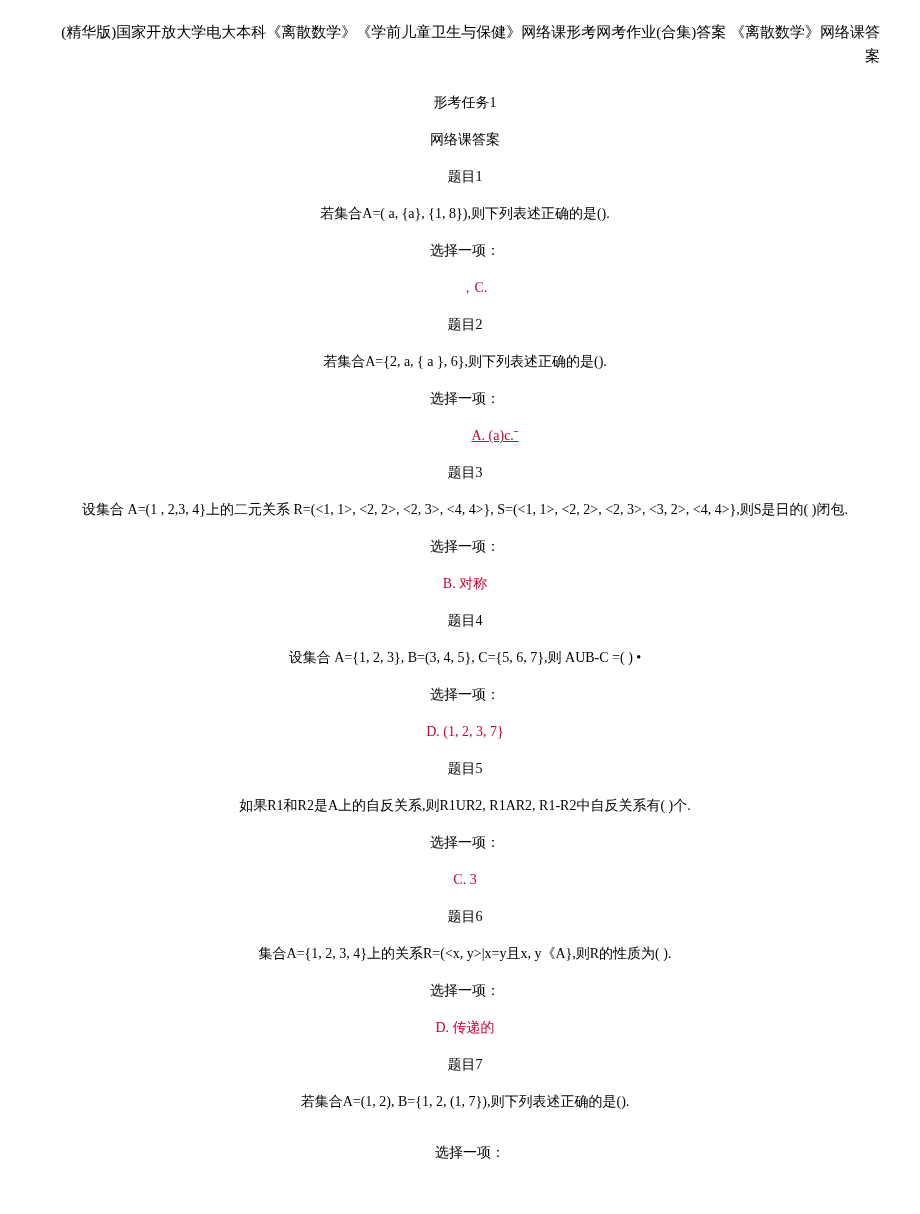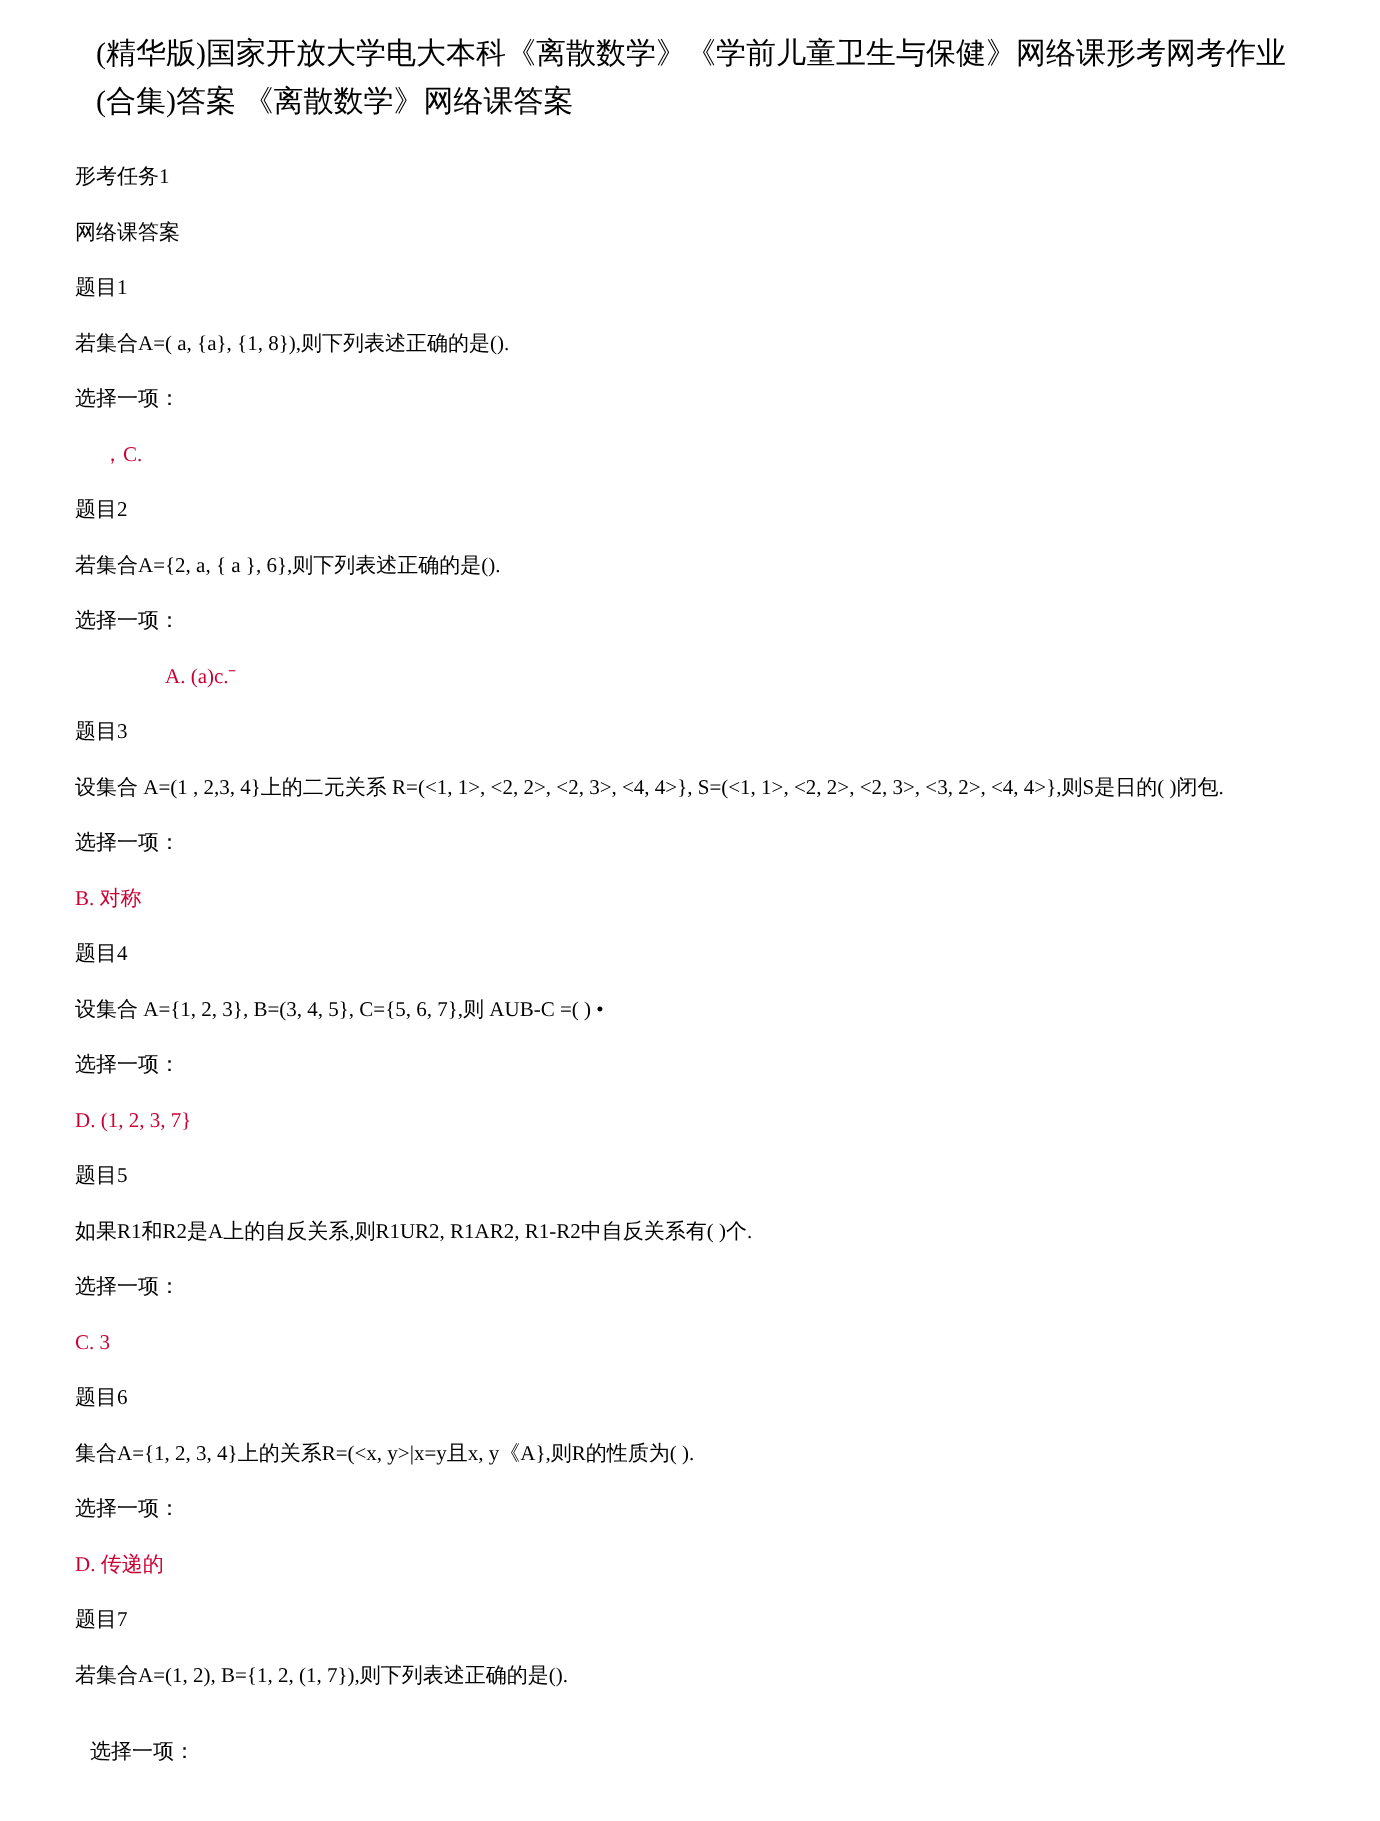--- a/index.html
+++ b/index.html
@@ -6,34 +6,33 @@
     body {
       font-family: "SimSun", "宋体", serif;
       background: #ffffff;
       width: 920px;
       padding: 20px 40px 40px 50px;
       font-size: 14px;
       color: #000;
       line-height: 1.5;
     }
     .title {
-      text-align: left;
-      font-size: 20px;
+      text-align: right;
+      font-size: 15px;
       margin-bottom: 24px;
       padding: 0 0px;
       line-height: 1.6;
-      margin-left: 14px;
     }
-    .block { margin-bottom: 16px; }
+    .block { margin-bottom: 16px; text-align: center; }
     .prompt-label { margin-bottom: 16px; }
     .answer {
       color: #cc0033;
     }
     .answer-indent1 { padding-left: 18px; }
-    .answer-indent2 { padding-left: 60px; }
+    .answer-indent2 { padding-left: 60px; text-decoration: underline; }
     .last-prompt { padding-left: 10px; margin-top: 30px; }
   </style>
 </head>
 <body>
 
 <div class="title">(精华版)国家开放大学电大本科《离散数学》《学前儿童卫生与保健》网络课形考网考作业(合集)答案 《离散数学》网络课答案</div>
 
 <div class="block">形考任务1</div>
 <div class="block">网络课答案</div>
 

